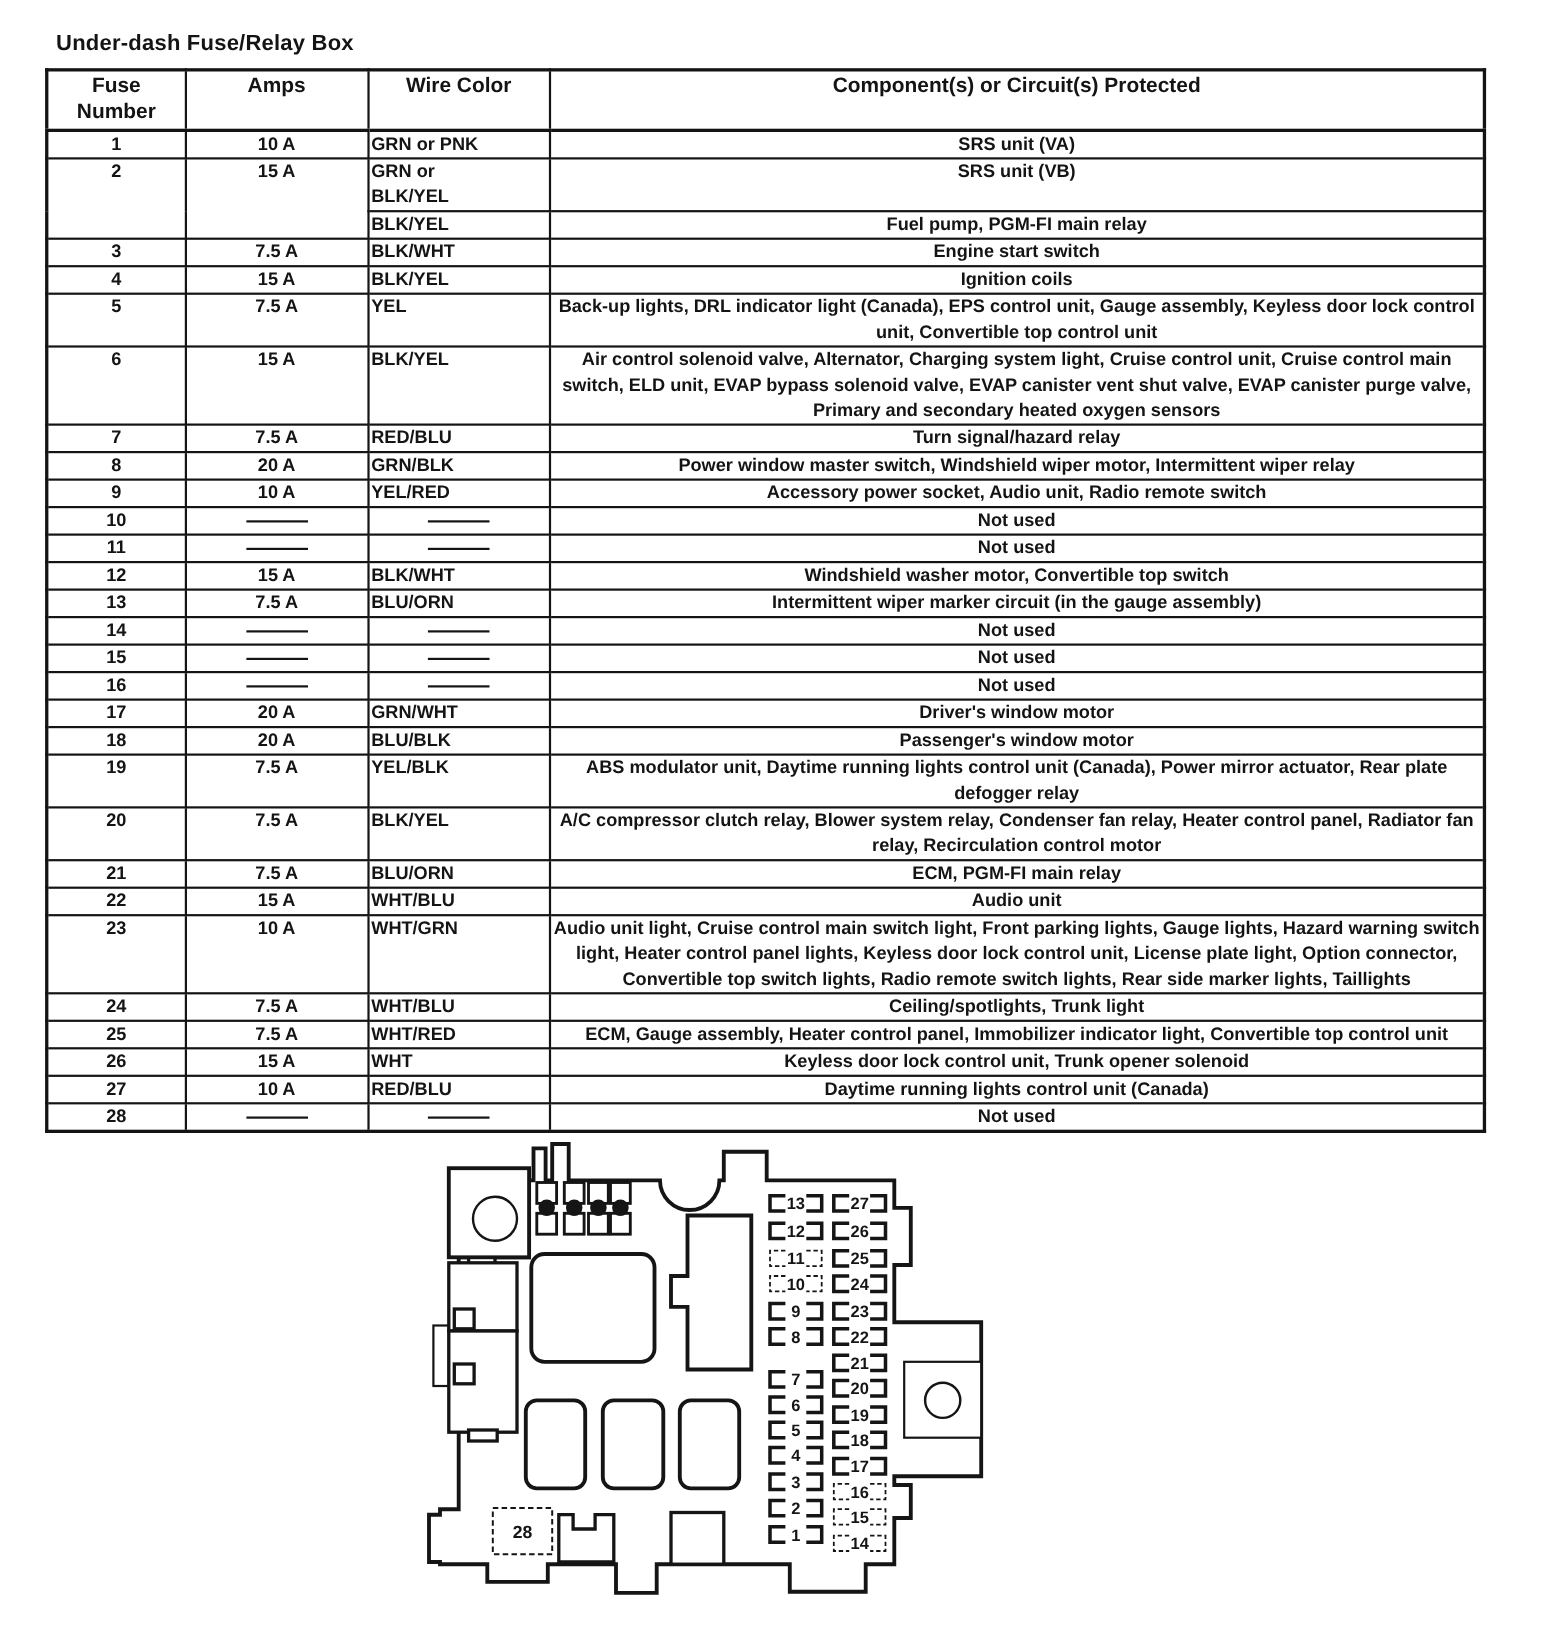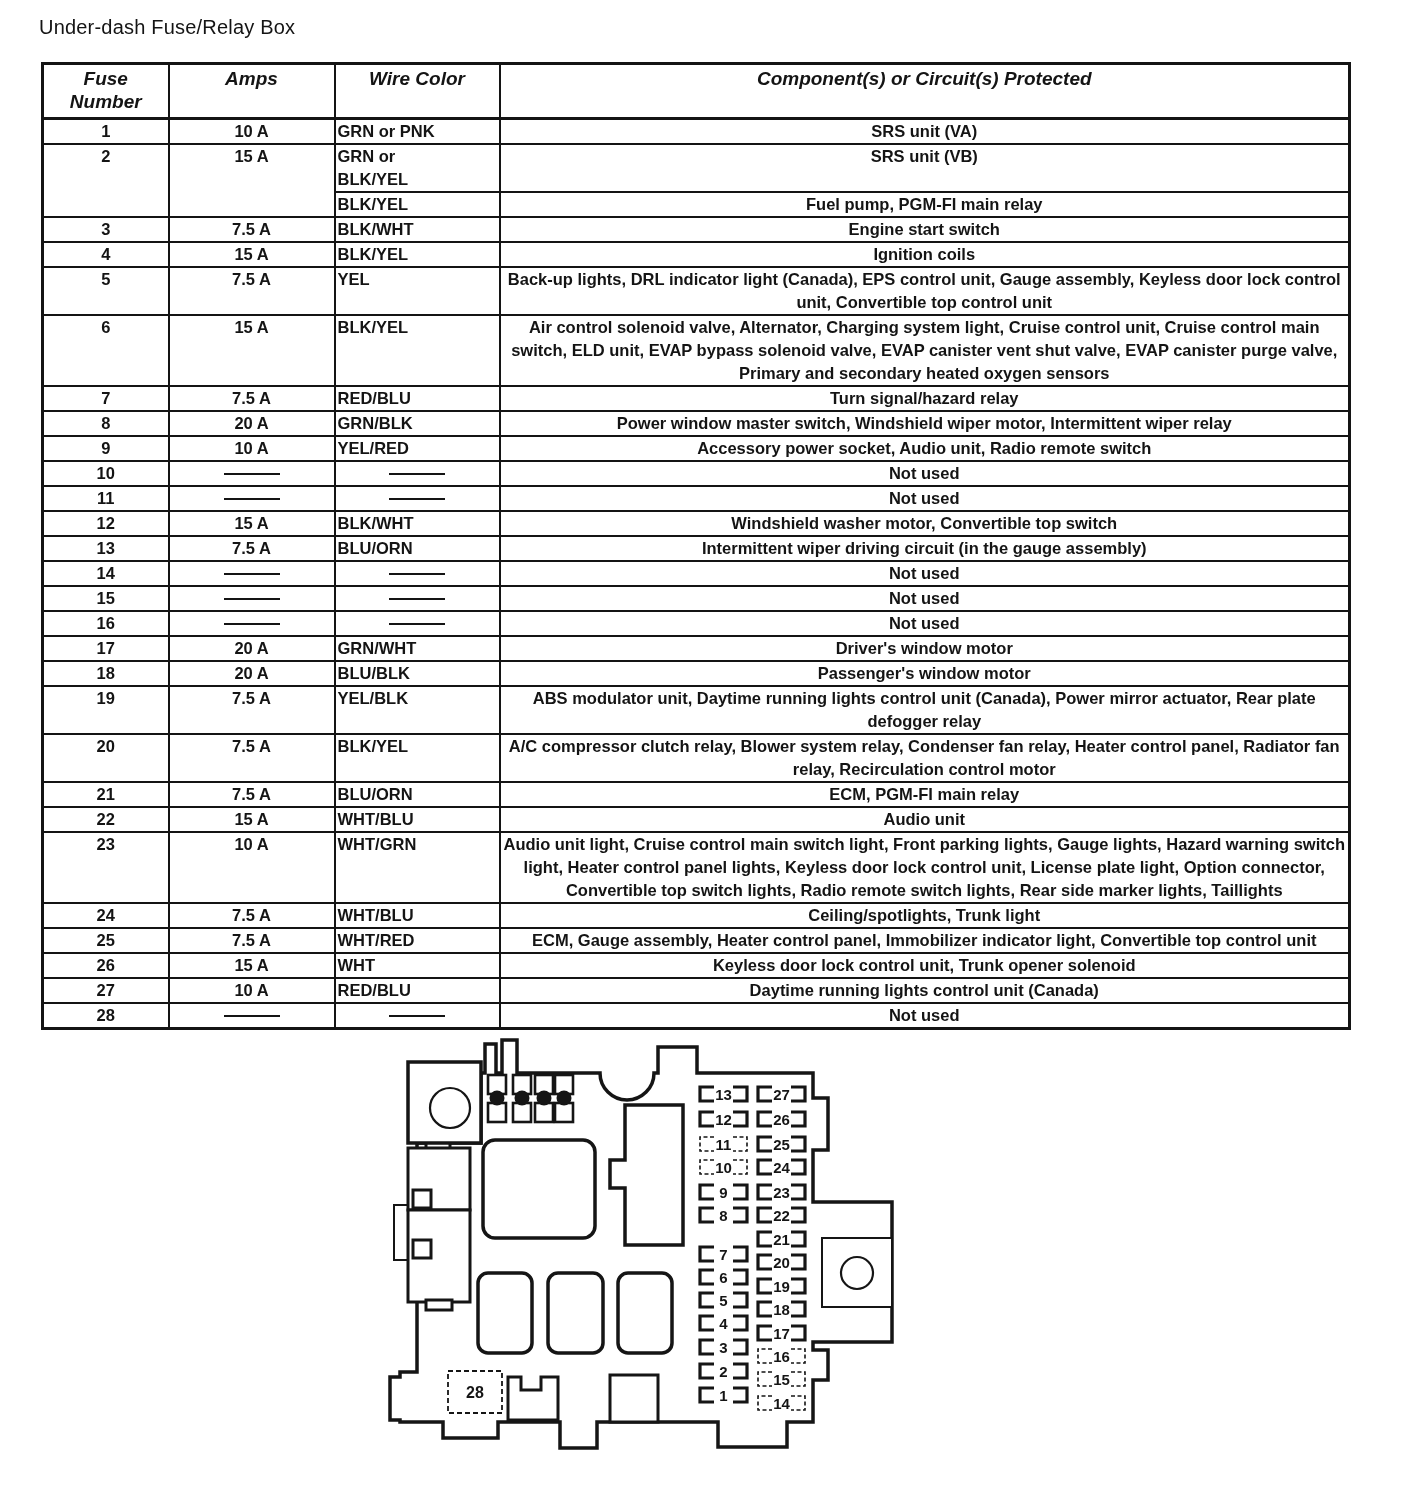--- a/index.html
+++ b/index.html
@@ -2,36 +2,36 @@
 <html><head>
 <meta charset="utf-8">
 <style>
   html,body{margin:0;padding:0;background:#ffffff;}
   body{
     width:1408px;height:1492px;position:relative;
     font-family:"Liberation Sans", sans-serif;color:#141414;
     -webkit-font-smoothing:antialiased;
   }
   .page-title{
-    position:absolute;left:35px;top:12px;margin:4px;
-    font-size:20px;font-weight:normal;letter-spacing:0.2px;color:#141414;
+    position:absolute;left:35px;top:12px;margin:16px;
+    font-size:20px;font-weight:bold;letter-spacing:0.2px;color:#141414;
   }
   table.fuse-table{
     position:absolute;left:41px;top:62px;width:1307px;
     border-collapse:collapse;table-layout:fixed;
     border:3px solid #141414;
   }
   table.fuse-table col.c-fuse{width:126px;}
   table.fuse-table col.c-amps{width:166px;}
   table.fuse-table col.c-wire{width:165px;}
   table.fuse-table col.c-comp{width:850px;}
   table.fuse-table th{
     border:2px solid #141414;border-bottom:3px solid #141414;
     font-size:19px;font-weight:bold;text-align:center;vertical-align:top;
-    padding:2px 2px 4px 2px;height:44px;line-height:23px;font-style:italic;
+    padding:2px 2px 4px 2px;height:44px;line-height:23px;
   }
   table.fuse-table td{
     border:2px solid #141414;
     font-size:16.5px;font-weight:bold;line-height:23px;
     vertical-align:top;padding:0 2px;
   }
   td.cell-center{text-align:center;}
   td.cell-wire{text-align:left;white-space:pre-line;}
   td.cell-comp{text-align:center;padding-left:10px;padding-right:18px;}
   .dash{
@@ -140,21 +140,21 @@
       <tr>
         <td class="cell-center">12</td>
         <td class="cell-center">15 A</td>
         <td class="cell-wire">BLK/WHT</td>
         <td class="cell-comp">Windshield washer motor, Convertible top switch</td>
       </tr>
       <tr>
         <td class="cell-center">13</td>
         <td class="cell-center">7.5 A</td>
         <td class="cell-wire">BLU/ORN</td>
-        <td class="cell-comp">Intermittent wiper driving circuit (in the gauge assembly)</td>
+        <td class="cell-comp">Intermittent wiper marker circuit (in the gauge assembly)</td>
       </tr>
       <tr>
         <td class="cell-center">14</td>
         <td class="cell-center">
           <div class="dash"></div>
         </td>
         <td class="cell-wire"><div class="dash"></div></td>
         <td class="cell-comp">Not used</td>
       </tr>
       <tr>

